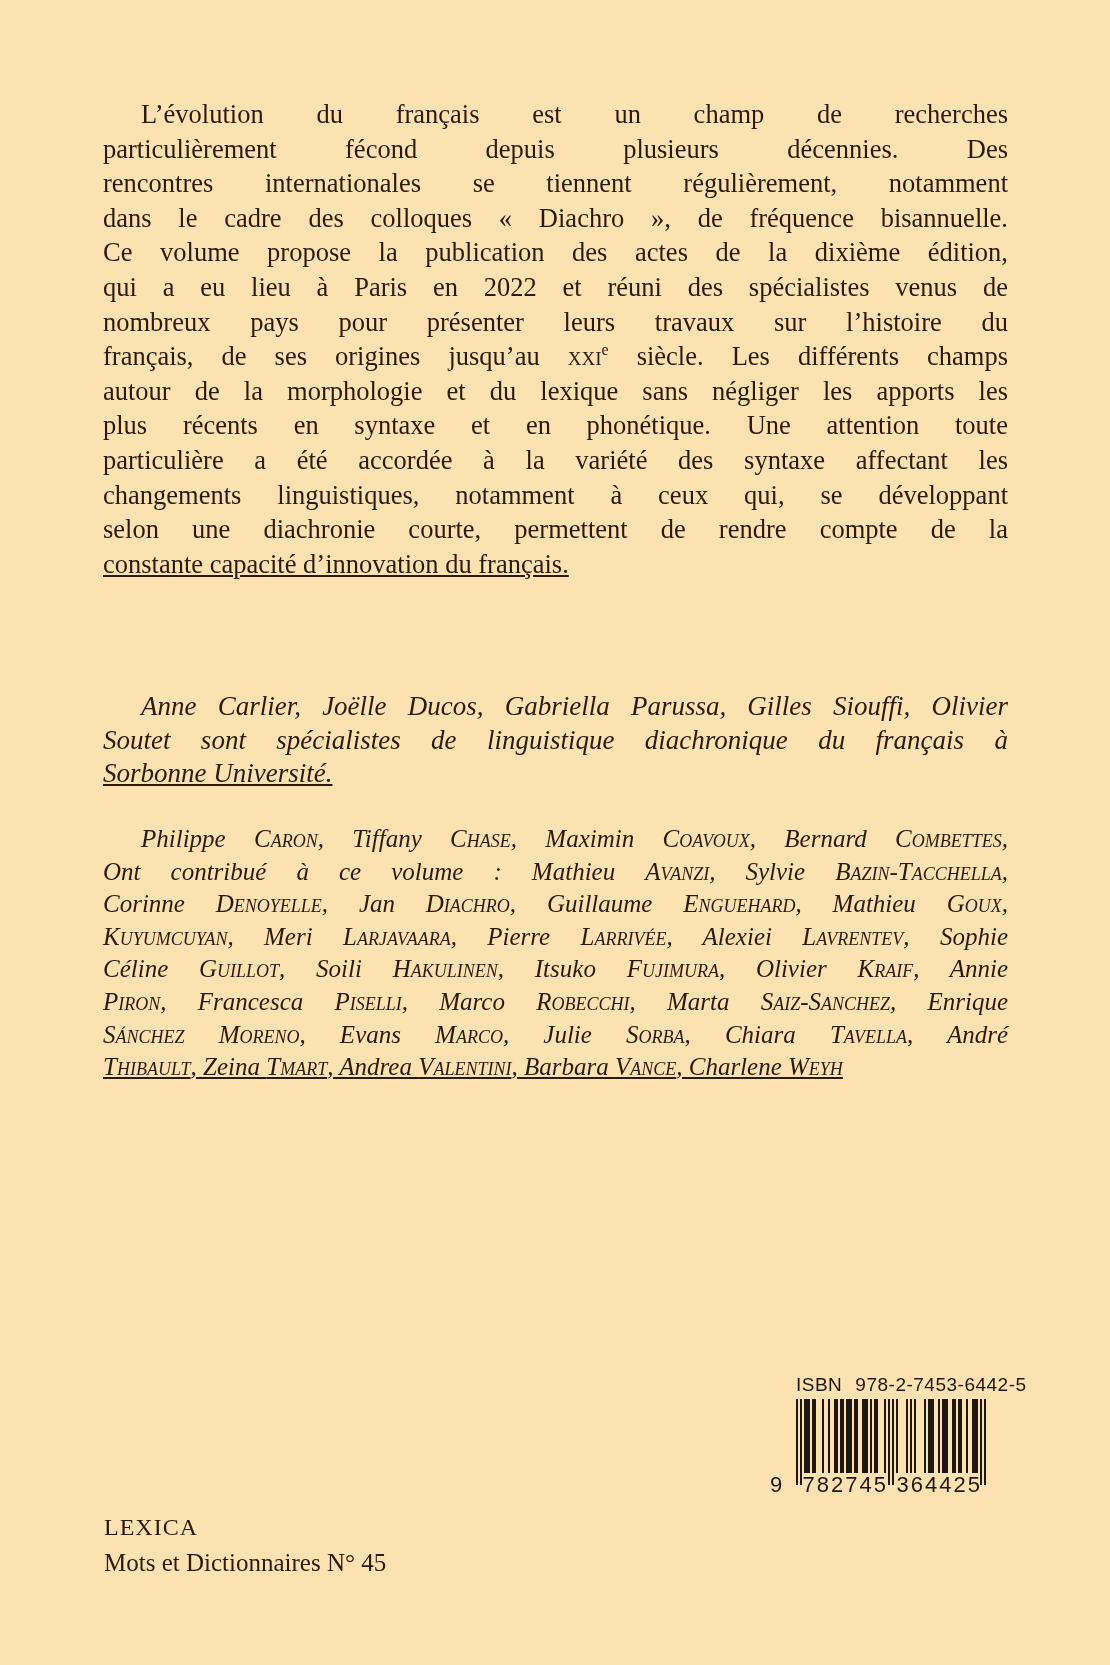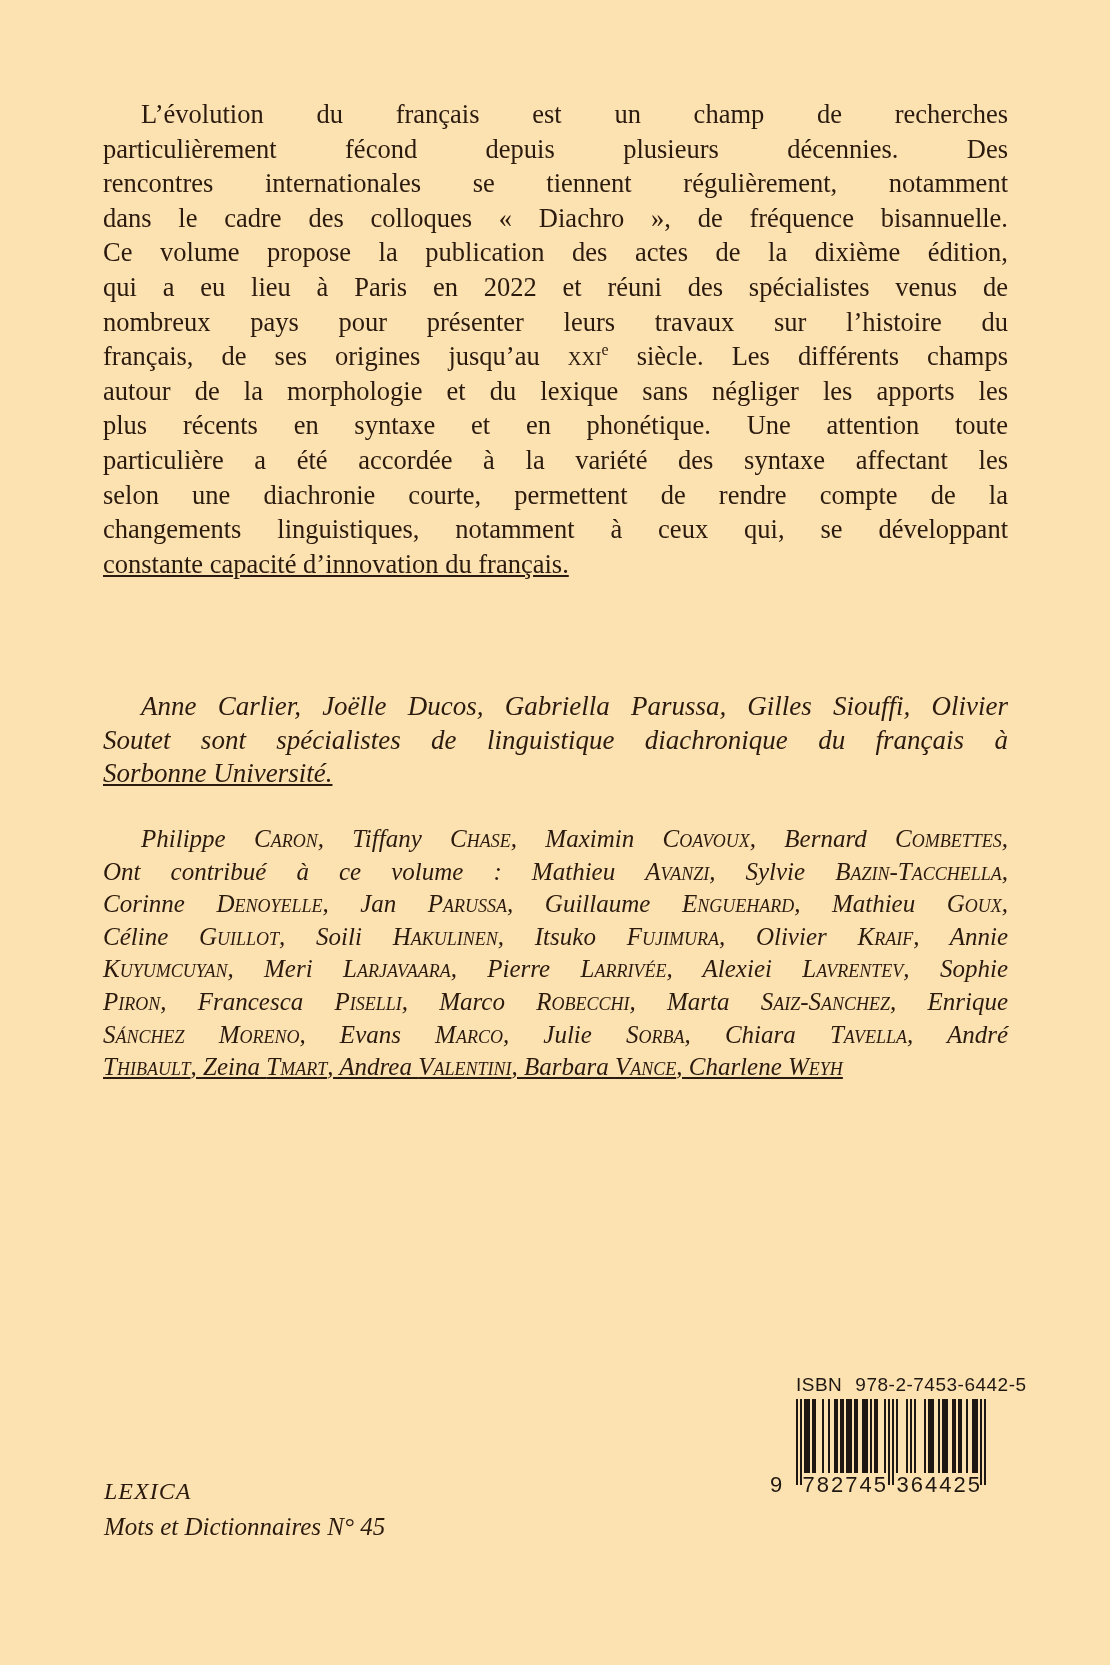--- a/index.html
+++ b/index.html
@@ -22,21 +22,21 @@
     text-align-last:justify;
     white-space:nowrap;
   }
   .para .line.last{text-align-last:left;text-decoration:underline;}
   .para.indent .line:first-child{text-indent:38px;}
   .blurb{top:97px;font-size:26.5px;line-height:34.6px;}
   .bio{top:690px;font-size:27px;line-height:33.5px;font-style:italic;}
   .contribs{top:823px;font-size:25px;line-height:32.6px;font-style:italic;}
   .sc{font-variant:small-caps;}
   .sup{vertical-align:super;font-size:60%;line-height:0;}
-  .imprint{position:absolute;left:104px;top:1478px;font-style:italic;}
+  .imprint{position:absolute;left:104px;top:1514px;}
   .imprint .collection{font-size:24px;letter-spacing:1px;}
   .imprint .series{font-size:25px;margin-top:8px;}
   .barcode{
     position:absolute;left:770px;top:1374px;width:215px;height:126px;
     color:var(--code);
     font-family:"Liberation Sans","DejaVu Sans",sans-serif;
   }
   .isbn-line{
     margin-left:26px;width:190px;text-align:center;white-space:nowrap;
     font-size:19px;letter-spacing:0.5px;
@@ -61,37 +61,37 @@
       <div class="line"><span>particulièrement fécond depuis plusieurs décennies. Des</span></div>
       <div class="line"><span>rencontres internationales se tiennent régulièrement, notamment</span></div>
       <div class="line"><span>dans le cadre des colloques « Diachro », de fréquence bisannuelle.</span></div>
       <div class="line"><span>Ce volume propose la publication des actes de la dixième édition,</span></div>
       <div class="line"><span>qui a eu lieu à Paris en 2022 et réuni des spécialistes venus de</span></div>
       <div class="line"><span>nombreux pays pour présenter leurs travaux sur l’histoire du</span></div>
       <div class="line"><span>français, de ses origines jusqu’au </span><span class="sc">xxi</span><span class="sup">e</span><span> siècle. Les différents champs</span></div>
       <div class="line"><span>autour de la morphologie et du lexique sans négliger les apports les</span></div>
       <div class="line"><span>plus récents en syntaxe et en phonétique. Une attention toute</span></div>
       <div class="line"><span>particulière a été accordée à la variété des syntaxe affectant les</span></div>
+      <div class="line"><span>changements linguistiques, notamment à ceux qui, se développant</span></div>
       <div class="line"><span>selon une diachronie courte, permettent de rendre compte de la</span></div>
-      <div class="line"><span>changements linguistiques, notamment à ceux qui, se développant</span></div>
       <div class="line last"><span>constante capacité d’innovation du français.</span></div>
     </div>
 
   <div class="para indent bio">
       <div class="line"><span>Anne Carlier, Joëlle Ducos, Gabriella Parussa, Gilles Siouffi, Olivier</span></div>
       <div class="line"><span>Soutet sont spécialistes de linguistique diachronique du français à</span></div>
       <div class="line last"><span>Sorbonne Université.</span></div>
     </div>
 
   <div class="para indent contribs">
       <div class="line"><span>Philippe </span><span class="sc">Caron</span><span>, Tiffany </span><span class="sc">Chase</span><span>, Maximin </span><span class="sc">Coavoux</span><span>, Bernard </span><span class="sc">Combettes</span><span>,</span></div>
       <div class="line"><span>Ont contribué à ce volume : </span><span>Mathieu </span><span class="sc">Avanzi</span><span>, Sylvie </span><span class="sc">Bazin-Tacchella</span><span>,</span></div>
-      <div class="line"><span>Corinne </span><span class="sc">Denoyelle</span><span>, Jan </span><span class="sc">Parussa</span><span>, Guillaume </span><span class="sc">Enguehard</span><span>, Mathieu </span><span class="sc">Goux</span><span>,</span></div>
+      <div class="line"><span>Corinne </span><span class="sc">Denoyelle</span><span>, Jan </span><span class="sc">Diachro</span><span>, Guillaume </span><span class="sc">Enguehard</span><span>, Mathieu </span><span class="sc">Goux</span><span>,</span></div>
+      <div class="line"><span class="sc">Kuyumcuyan</span><span>, Meri </span><span class="sc">Larjavaara</span><span>, Pierre </span><span class="sc">Larrivée</span><span>, Alexiei </span><span class="sc">Lavrentev</span><span>, Sophie</span></div>
       <div class="line"><span>Céline </span><span class="sc">Guillot</span><span>, Soili </span><span class="sc">Hakulinen</span><span>, Itsuko </span><span class="sc">Fujimura</span><span>, Olivier </span><span class="sc">Kraif</span><span>, Annie</span></div>
-      <div class="line"><span class="sc">Kuyumcuyan</span><span>, Meri </span><span class="sc">Larjavaara</span><span>, Pierre </span><span class="sc">Larrivée</span><span>, Alexiei </span><span class="sc">Lavrentev</span><span>, Sophie</span></div>
       <div class="line"><span class="sc">Piron</span><span>, Francesca </span><span class="sc">Piselli</span><span>, Marco </span><span class="sc">Robecchi</span><span>, Marta </span><span class="sc">Saiz-Sanchez</span><span>, Enrique</span></div>
       <div class="line"><span class="sc">Sánchez Moreno</span><span>, Evans </span><span class="sc">Marco</span><span>, Julie </span><span class="sc">Sorba</span><span>, Chiara </span><span class="sc">Tavella</span><span>, André</span></div>
       <div class="line last"><span class="sc">Thibault</span><span>, Zeina </span><span class="sc">Tmart</span><span>, Andrea </span><span class="sc">Valentini</span><span>, Barbara </span><span class="sc">Vance</span><span>, Charlene </span><span class="sc">Weyh</span></div>
     </div>
 
   <div class="imprint">
     <div class="collection">LEXICA</div>
     <div class="series">Mots et Dictionnaires N° 45</div>
   </div>
 

